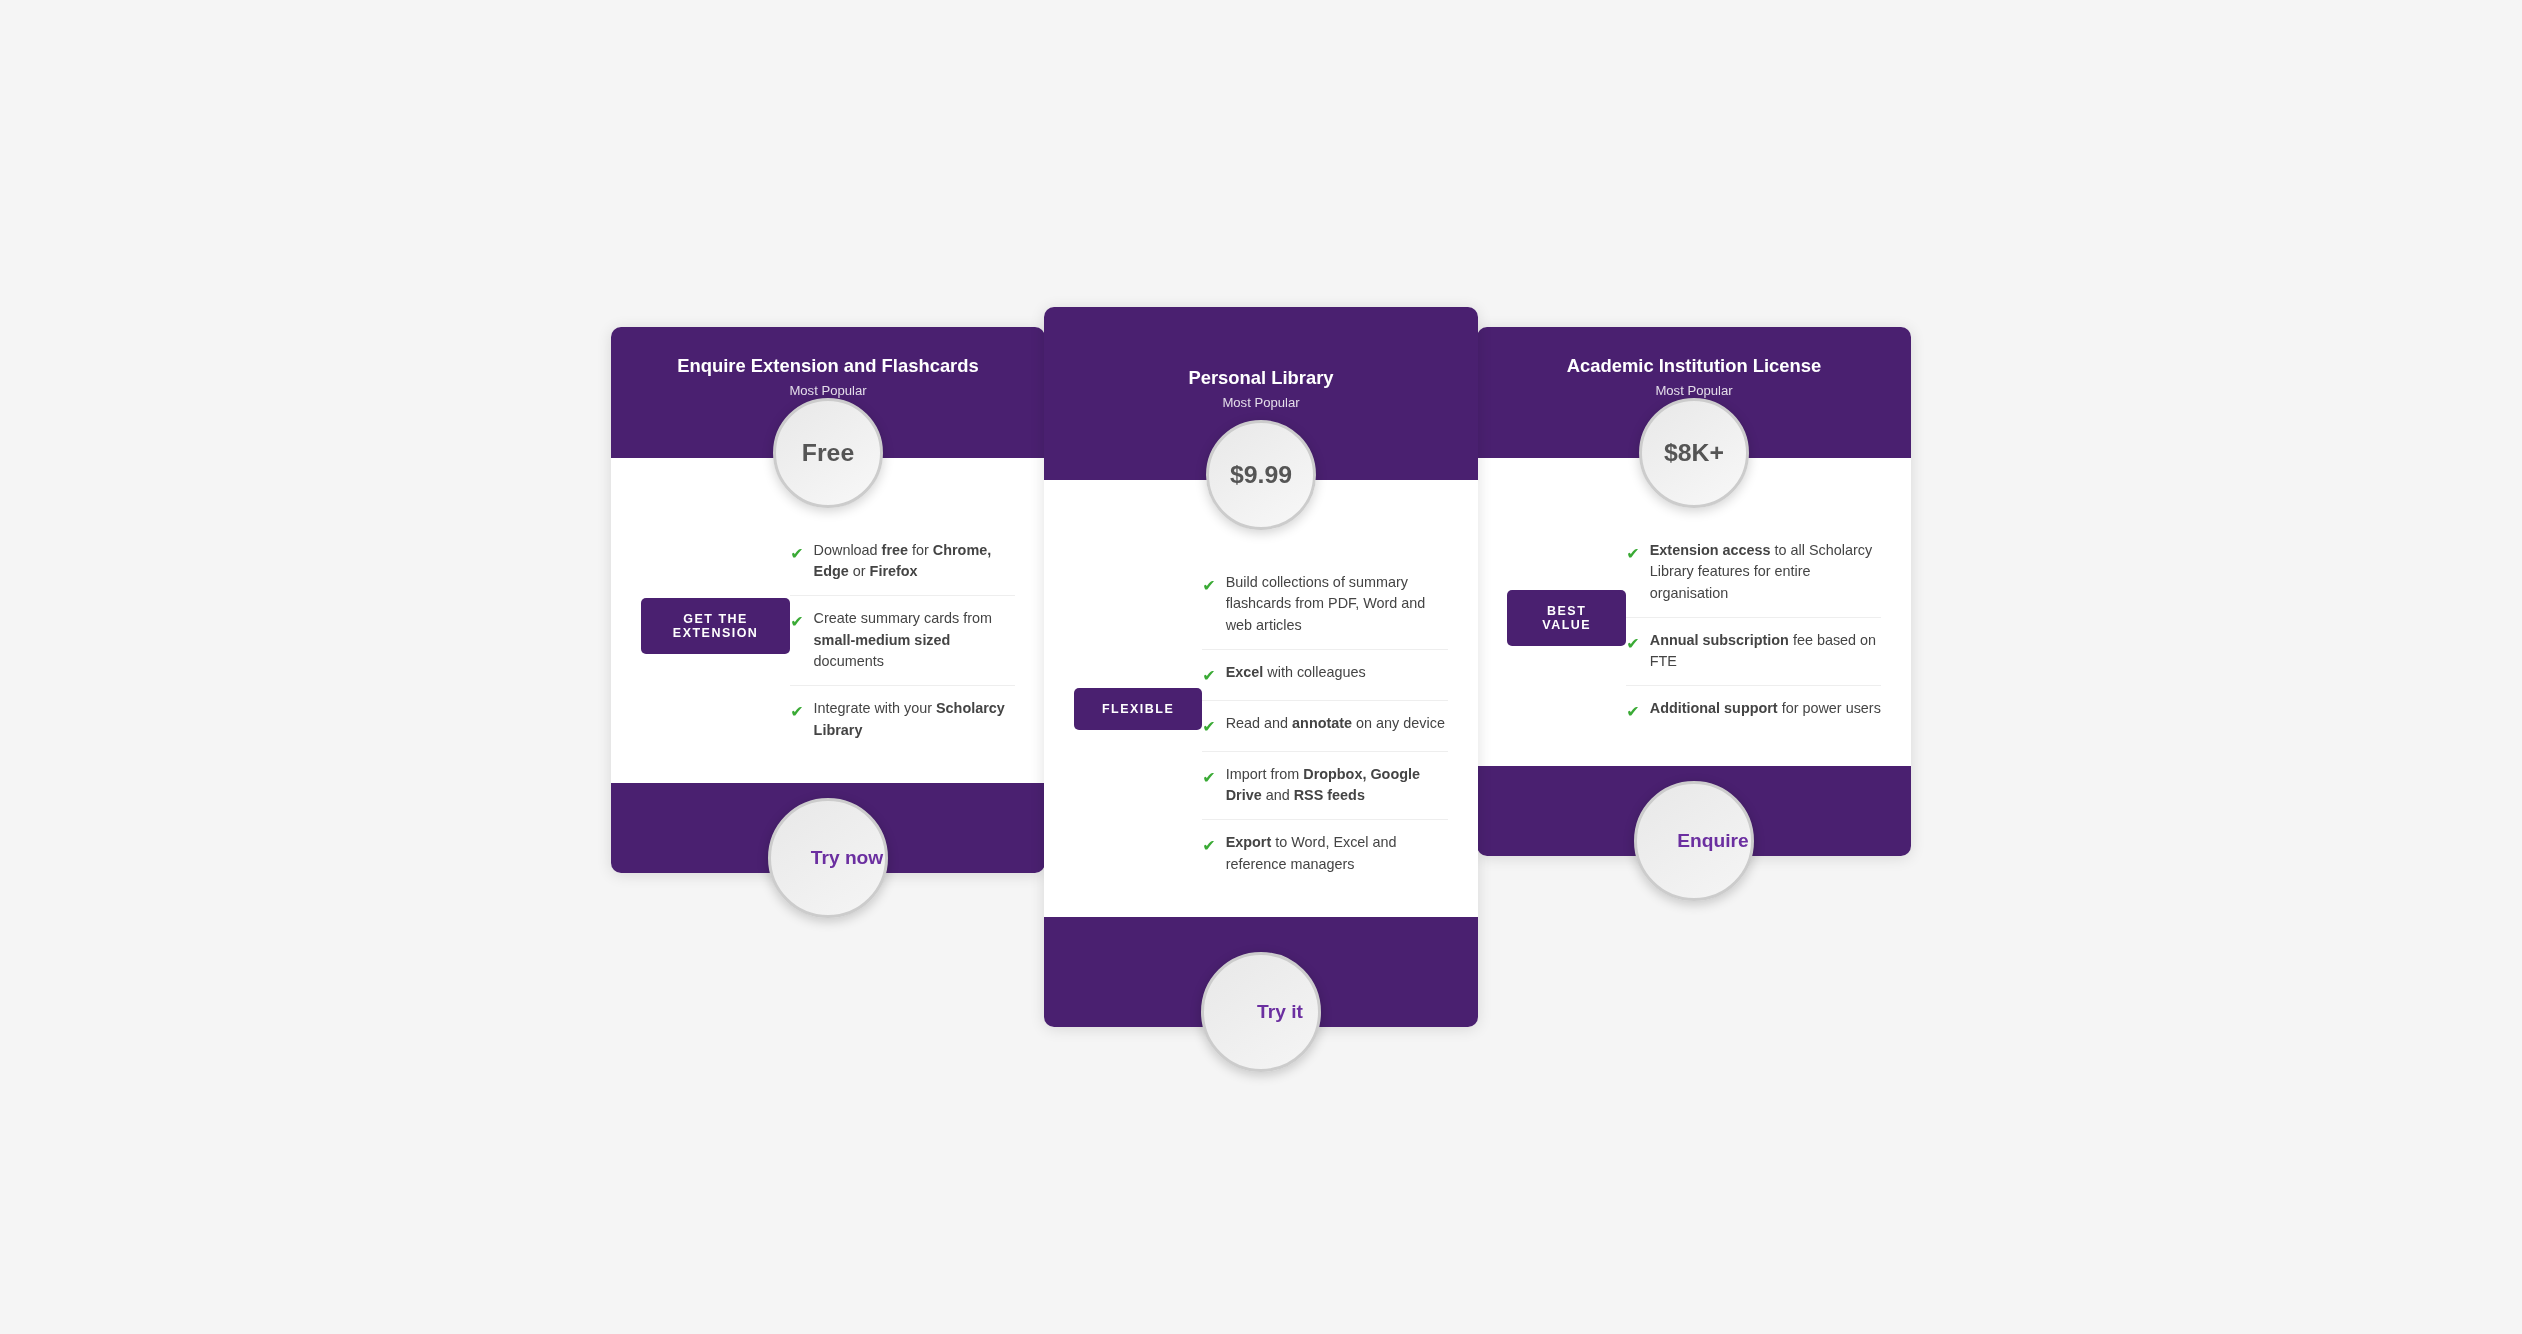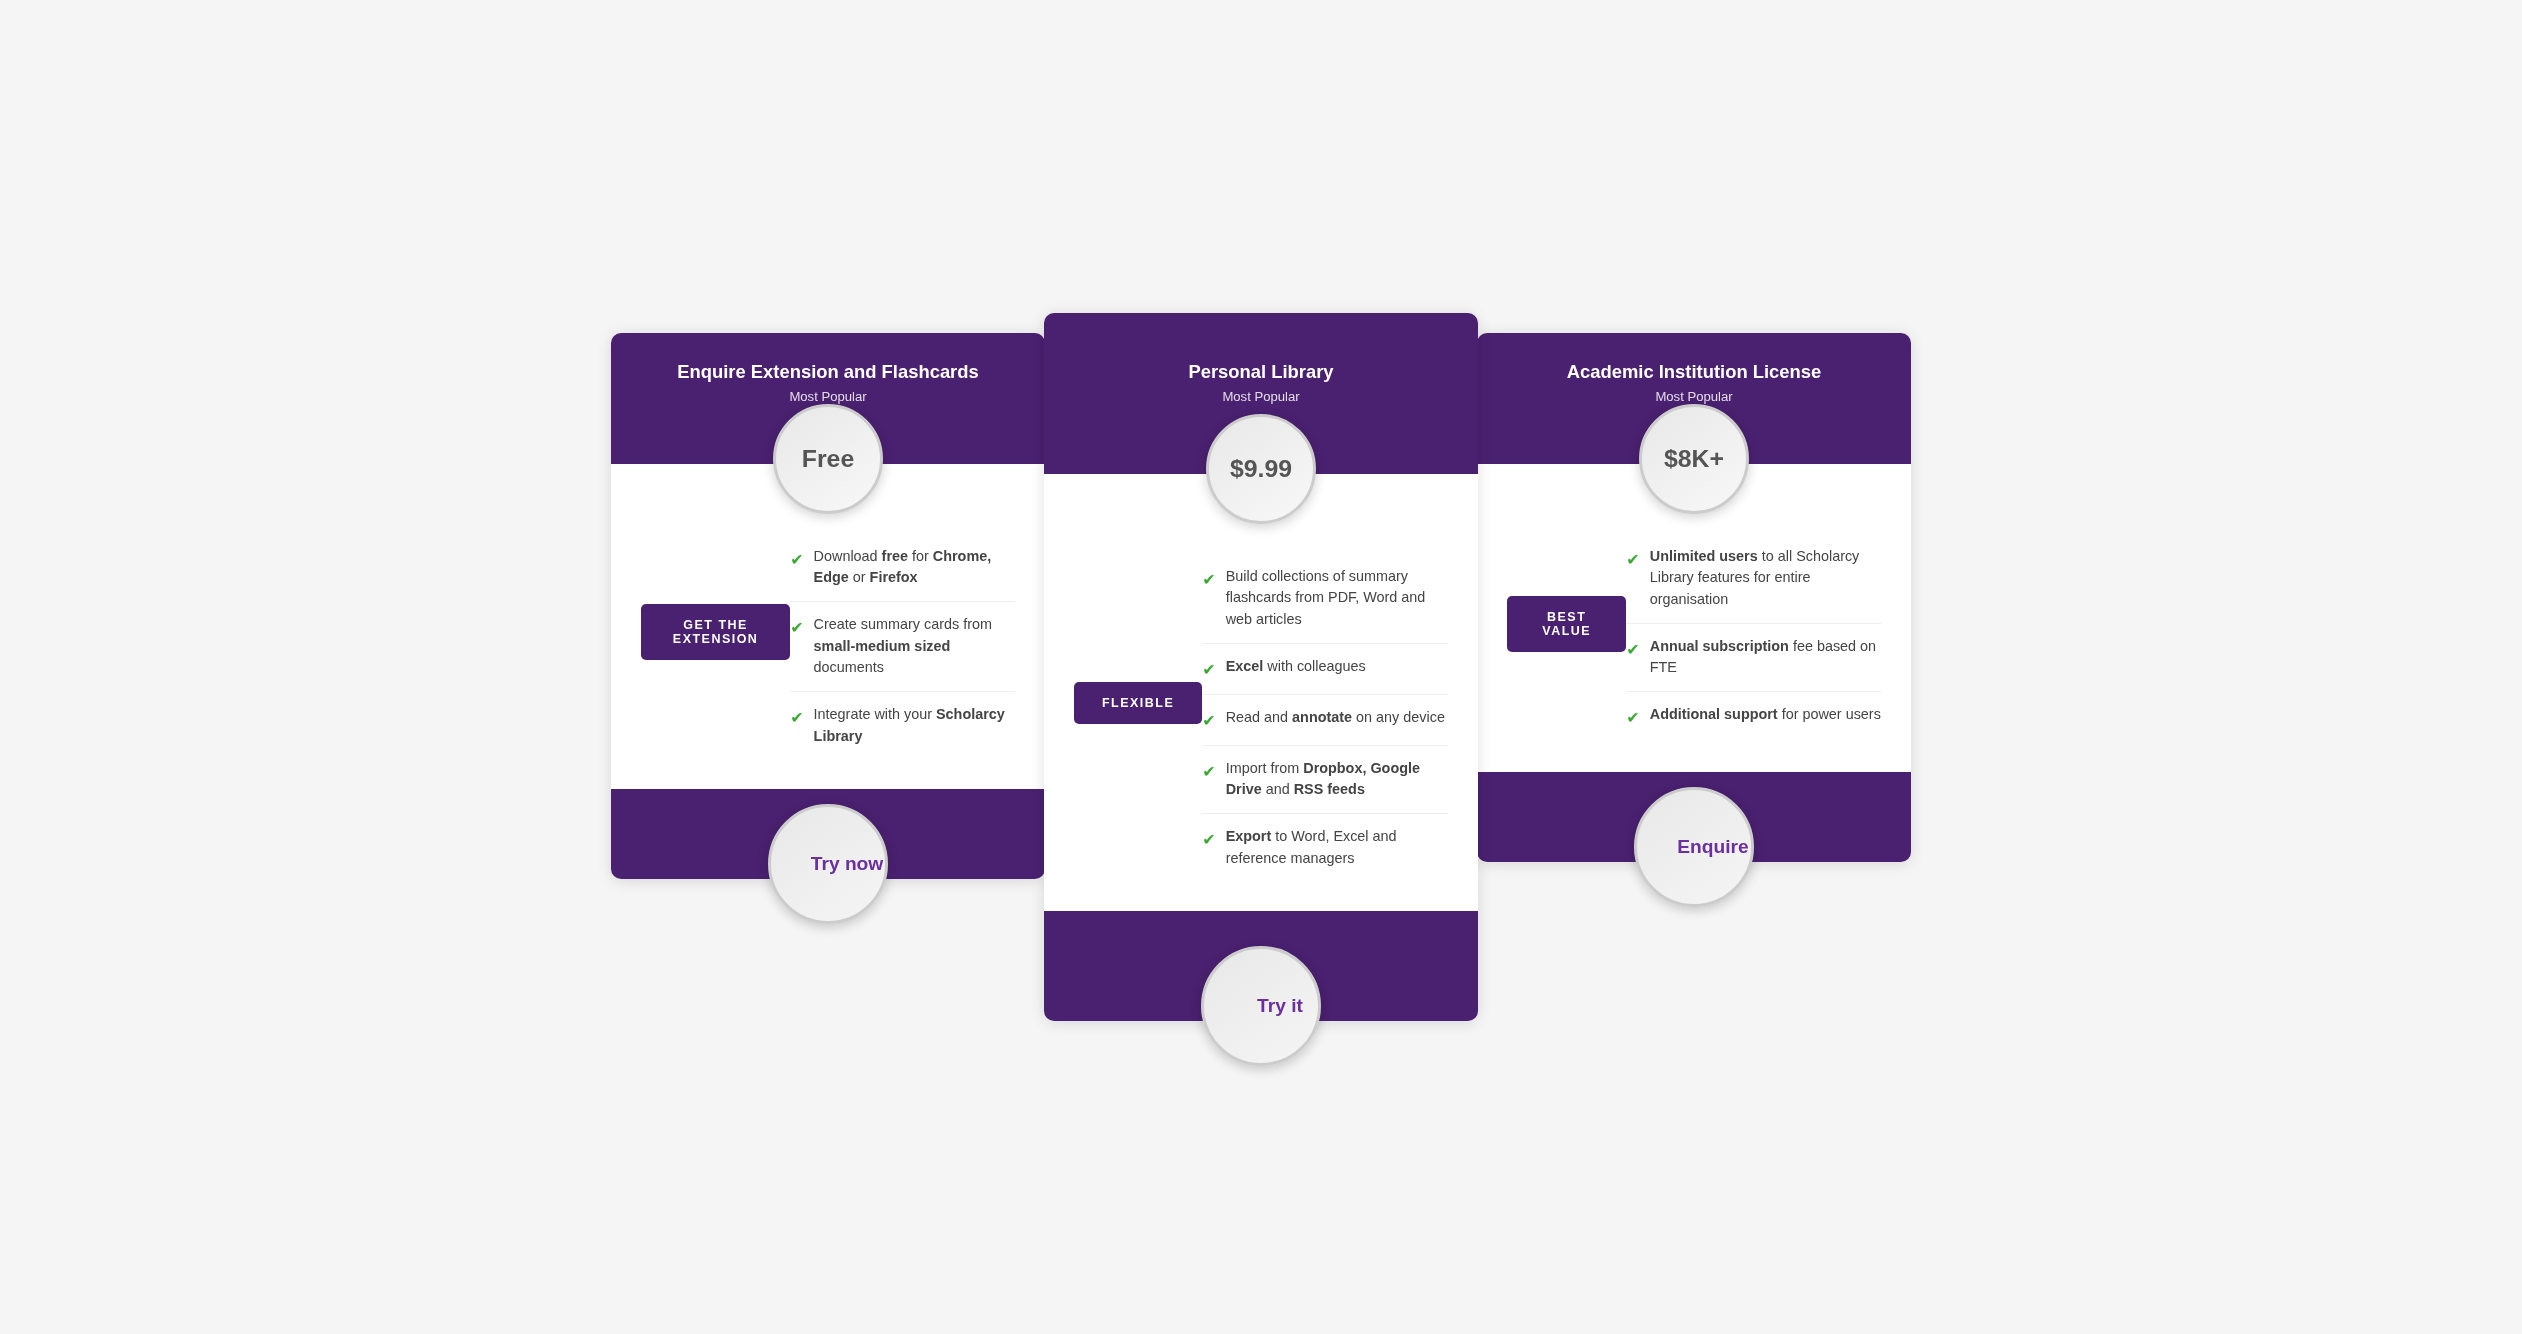--- a/index.html
+++ b/index.html
@@ -42,21 +42,21 @@
     }
     .card-header {
       background: #4a2070;
       color: #fff;
       text-align: center;
       padding: 28px 20px 60px;
       border-radius: 10px 10px 0 0;
       position: relative;
     }
     .card-middle .card-header {
-      padding-top: 48px;
+      padding-top: 60px;
       padding-bottom: 70px;
     }
     .card-title {
       font-size: 1.15rem;
       font-weight: 700;
       margin-bottom: 6px;
     }
     .card-subtitle {
       font-size: 0.82rem;
       font-weight: 400;
@@ -252,21 +252,21 @@
         <div class="card-subtitle">Most Popular</div>
         <div class="price-circle">
           <div class="price-text">$8K+</div>
         </div>
       </div>
       <div class="card-body">
         <button class="cta-button">BEST VALUE</button>
         <ul class="features-list">
           <li>
             <span class="check-icon">✔</span>
-            <span class="feature-text"><strong>Unlimited users</strong> to all Scholarcy Library features for entire organisation</span>
+            <span class="feature-text"><strong>Extension access</strong> to all Scholarcy Library features for entire organisation</span>
           </li>
           <li>
             <span class="check-icon">✔</span>
             <span class="feature-text"><strong>Annual subscription</strong> fee based on FTE</span>
           </li>
           <li>
             <span class="check-icon">✔</span>
             <span class="feature-text"><strong>Additional support</strong> for power users</span>
           </li>
         </ul>

